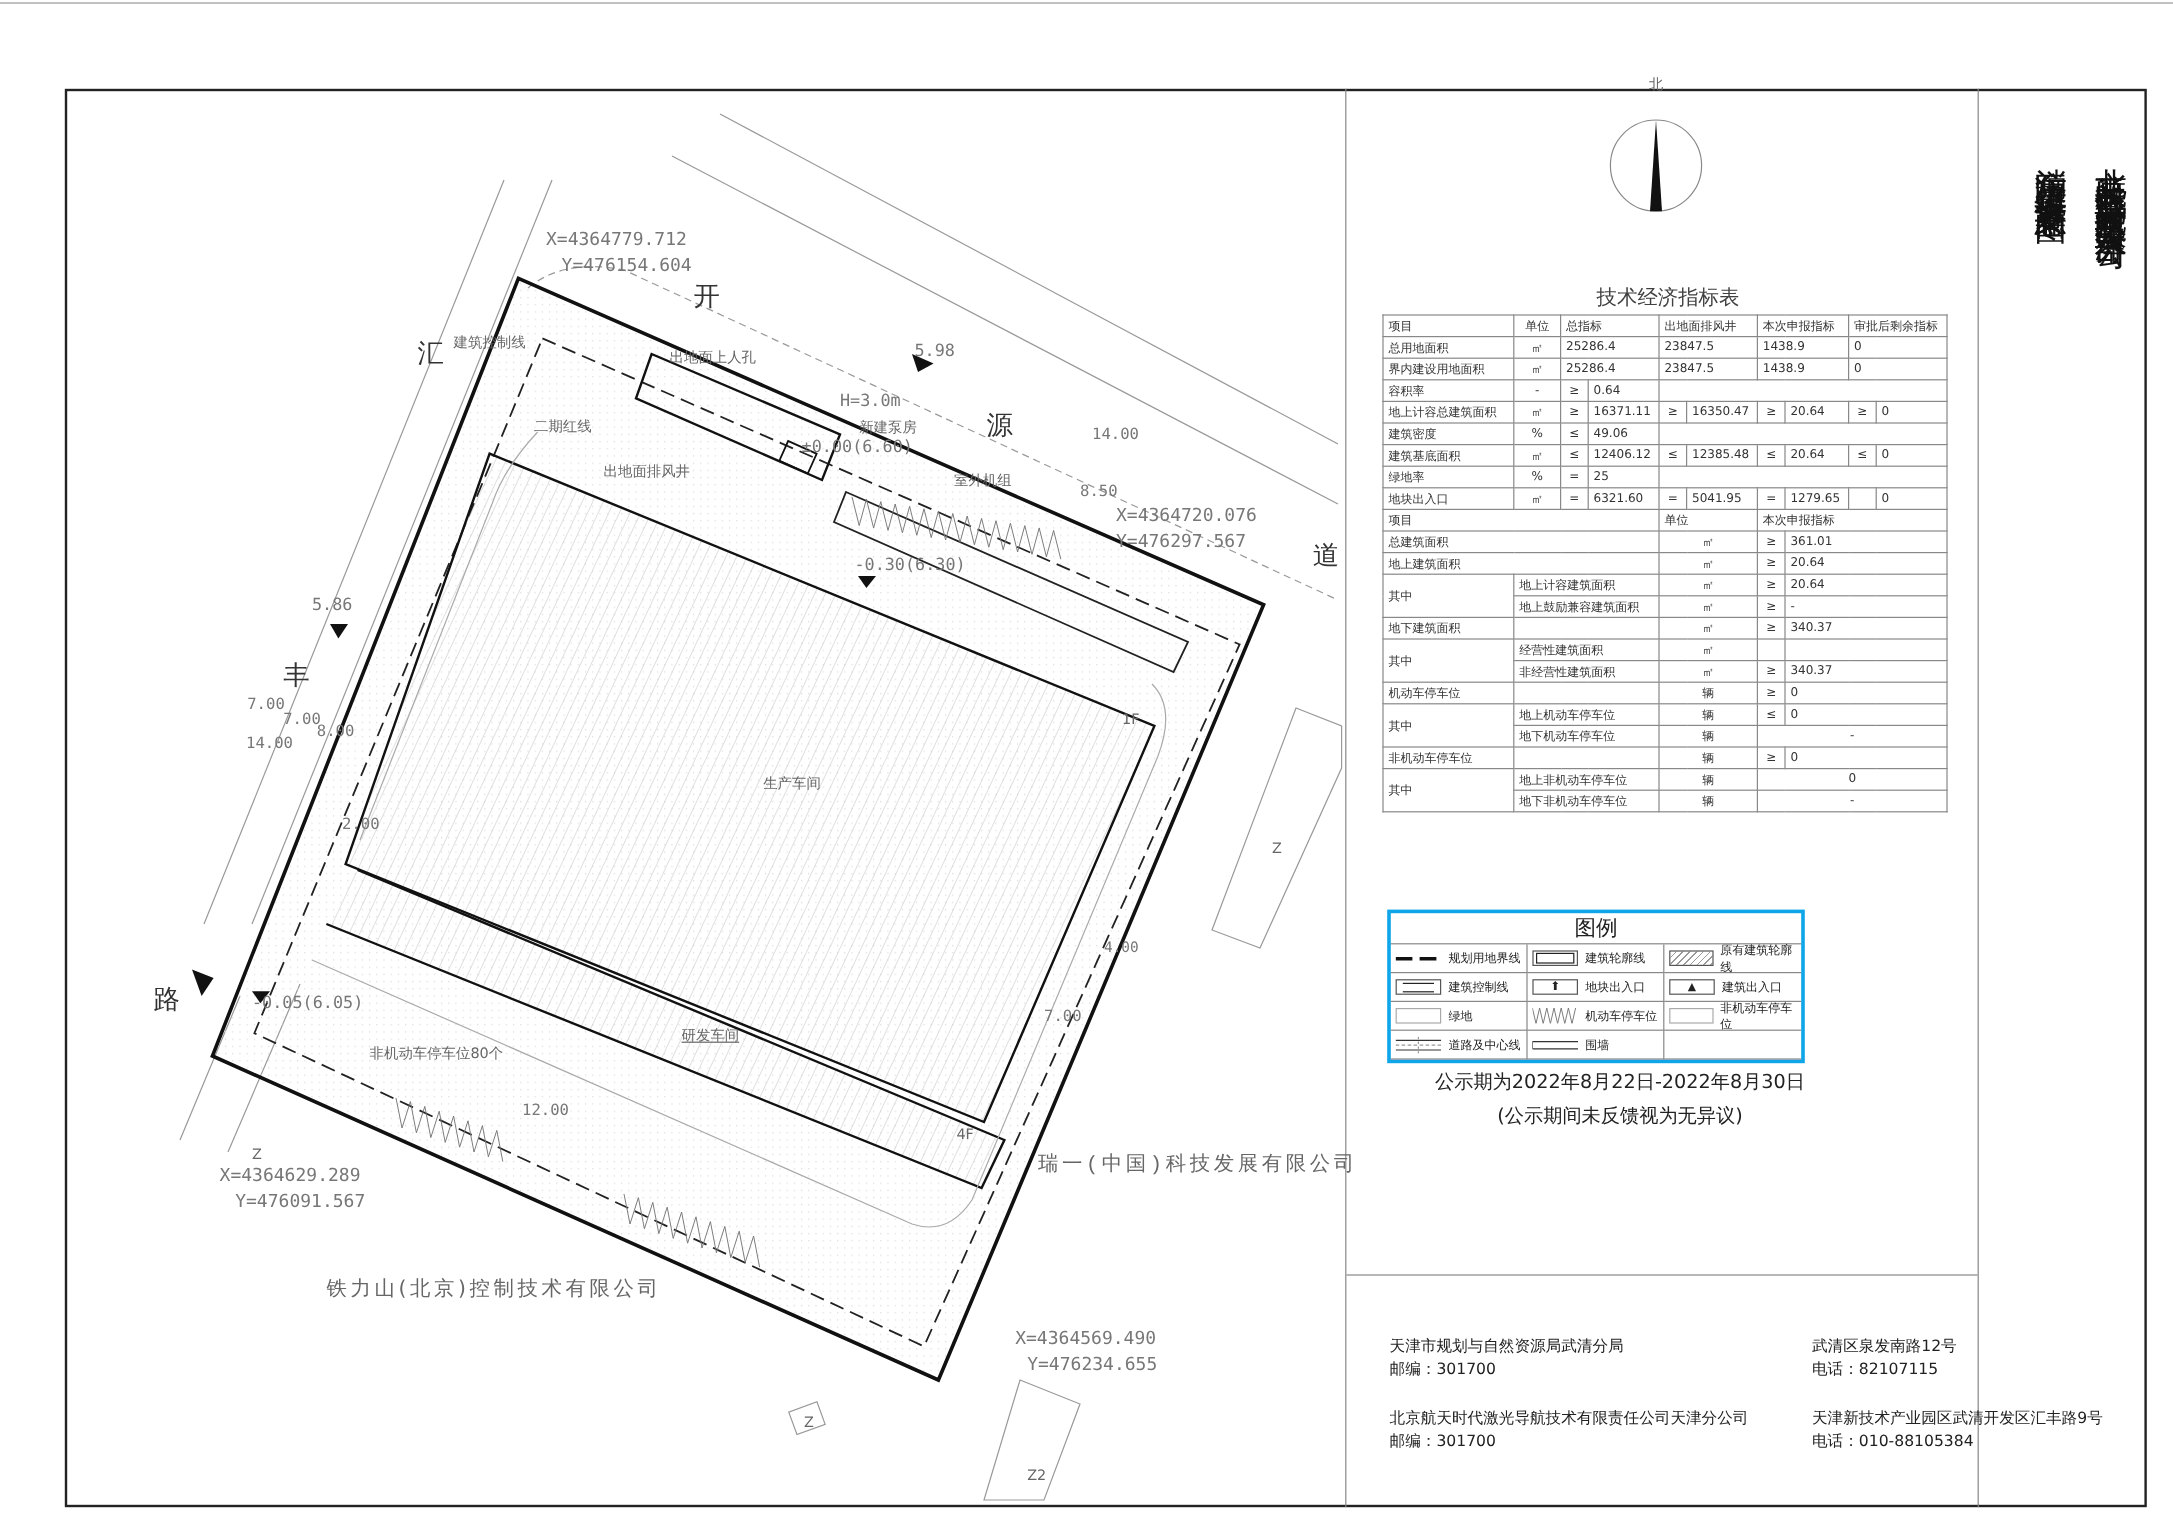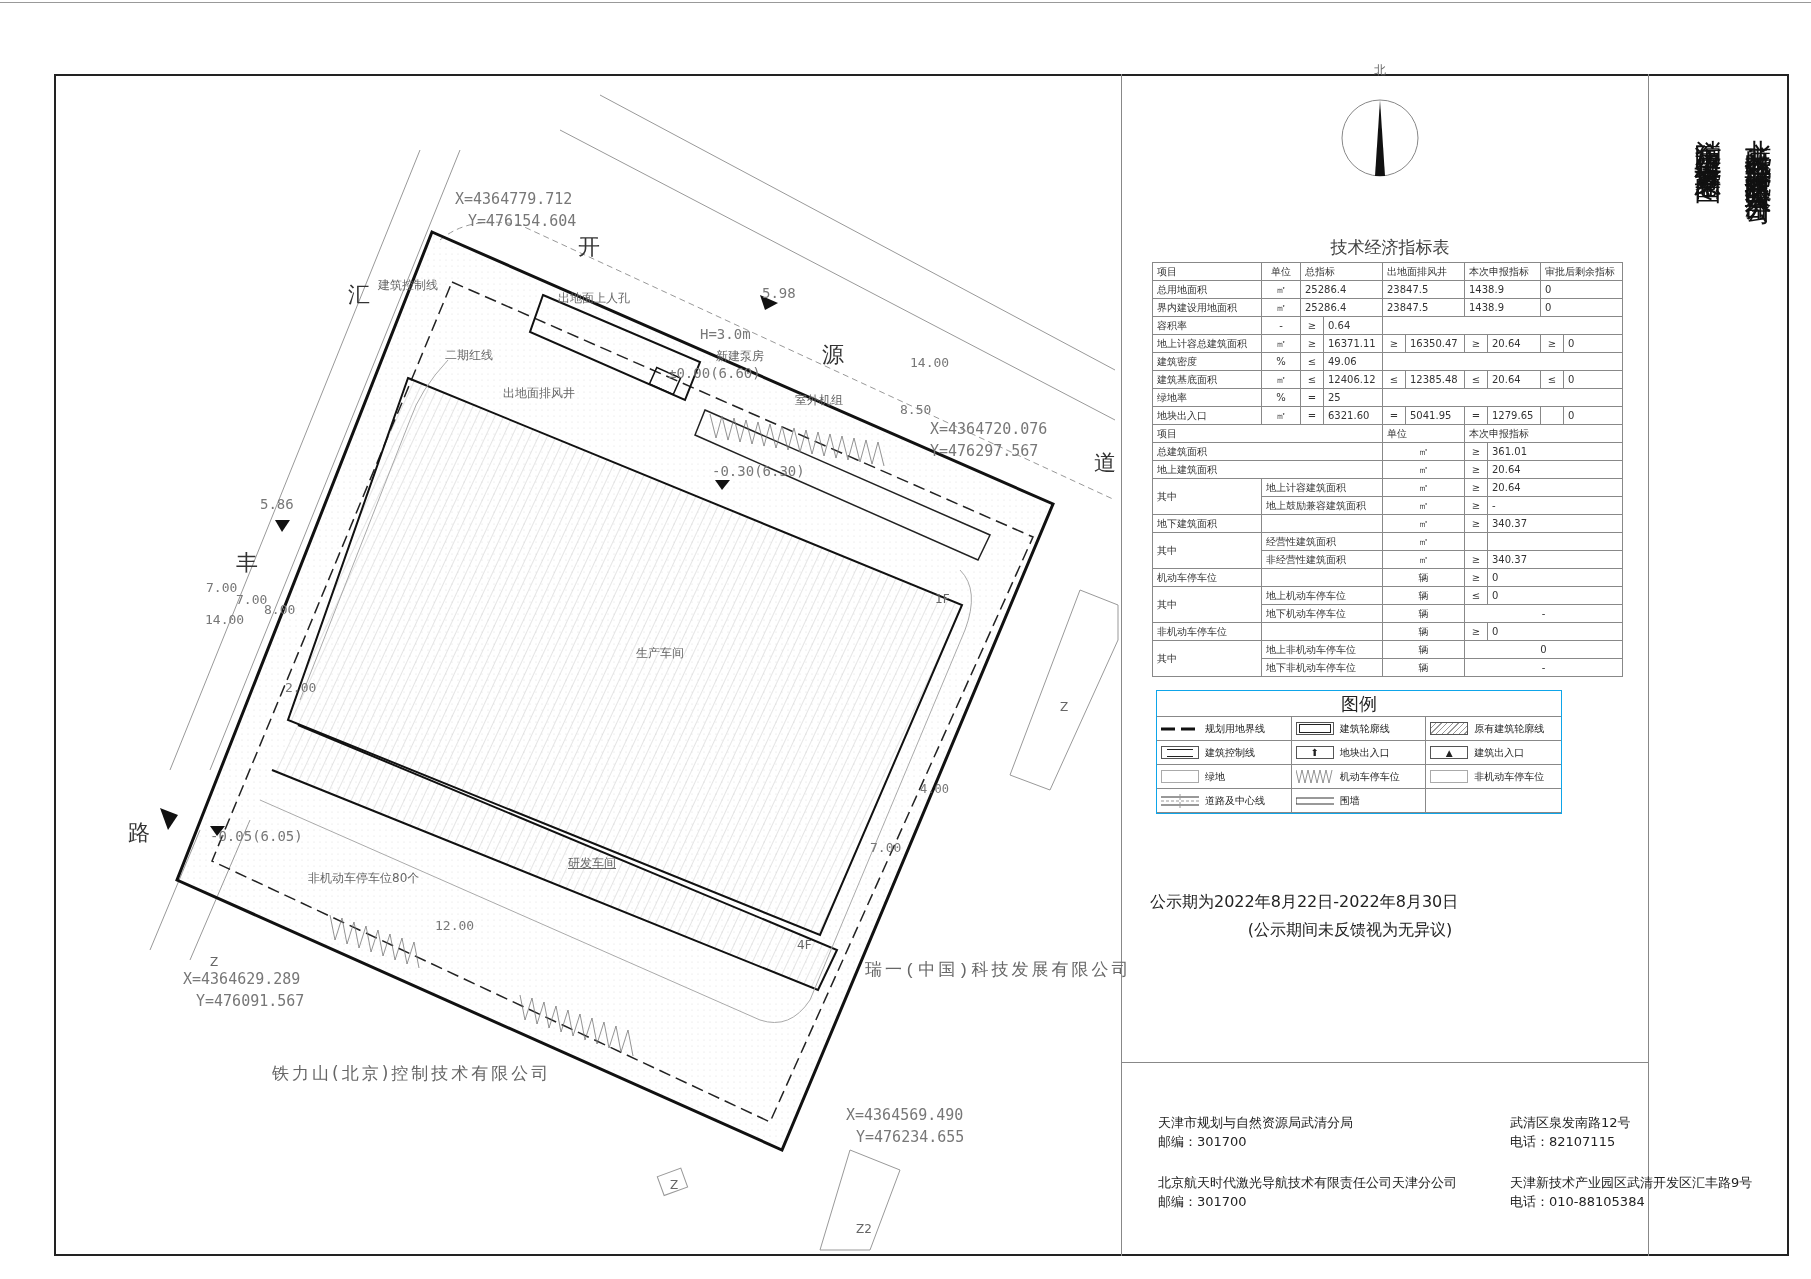--- a/index.html
+++ b/index.html
@@ -17,28 +17,28 @@
   .company { font-size:17px; color:#666; letter-spacing:3px; white-space:nowrap; }
   .road-char { font-size:22px; color:#333; }
 
   
   #tech-title { left:1150px; top:236px; width:480px; text-align:center; font-size:17px; color:#404040; }
   table.tech { position:absolute; left:1152px; top:262px; border-collapse:collapse; font-size:10px; color:#333; }
   table.tech td { border:1px solid #888; height:17px; padding:0 4px; white-space:nowrap; }
   table.tech td.c { text-align:center; }
 
   
-  #legend { left:1156px; top:690px; width:406px; border:1px solid #0ea5e9; box-sizing:border-box; }
+  #legend { left:1156px; top:758px; width:348px; border:3px solid #0ea5e9; box-sizing:border-box; }
   #legend .lg-title { text-align:center; font-size:18px; border-bottom:1px solid #888; height:25px; line-height:25px; }
   #legend .lg-grid { display:grid; grid-template-columns:1fr 1fr 1fr; }
   #legend .lg-cell { height:23px; border-right:1px solid #888; border-bottom:1px solid #888; display:flex; align-items:center; gap:6px; padding-left:4px; font-size:10px; }
   #legend .lg-cell:nth-child(3n) { border-right:none; }
   #legend .sym { width:38px; height:13px; border:1px solid #555; box-sizing:border-box; display:flex; align-items:center; justify-content:center; }
 
-  #notice1 { left:1150px; top:892px; width:400px; font-size:16px; color:#222; }
+  #notice1 { left:1150px; top:892px; width:400px; text-align:center; font-size:16px; color:#222; }
   #notice2 { left:1150px; top:920px; width:400px; text-align:center; font-size:16px; color:#222; }
 
   .contact { font-size:13px; color:#222; line-height:19px; white-space:nowrap; }
 
   .vtitle { writing-mode:vertical-rl; font-size:27px; color:#111; letter-spacing:3px; }
   #north { left:1340px; top:68px; }
 </style>
 </head>
 <body>
 

